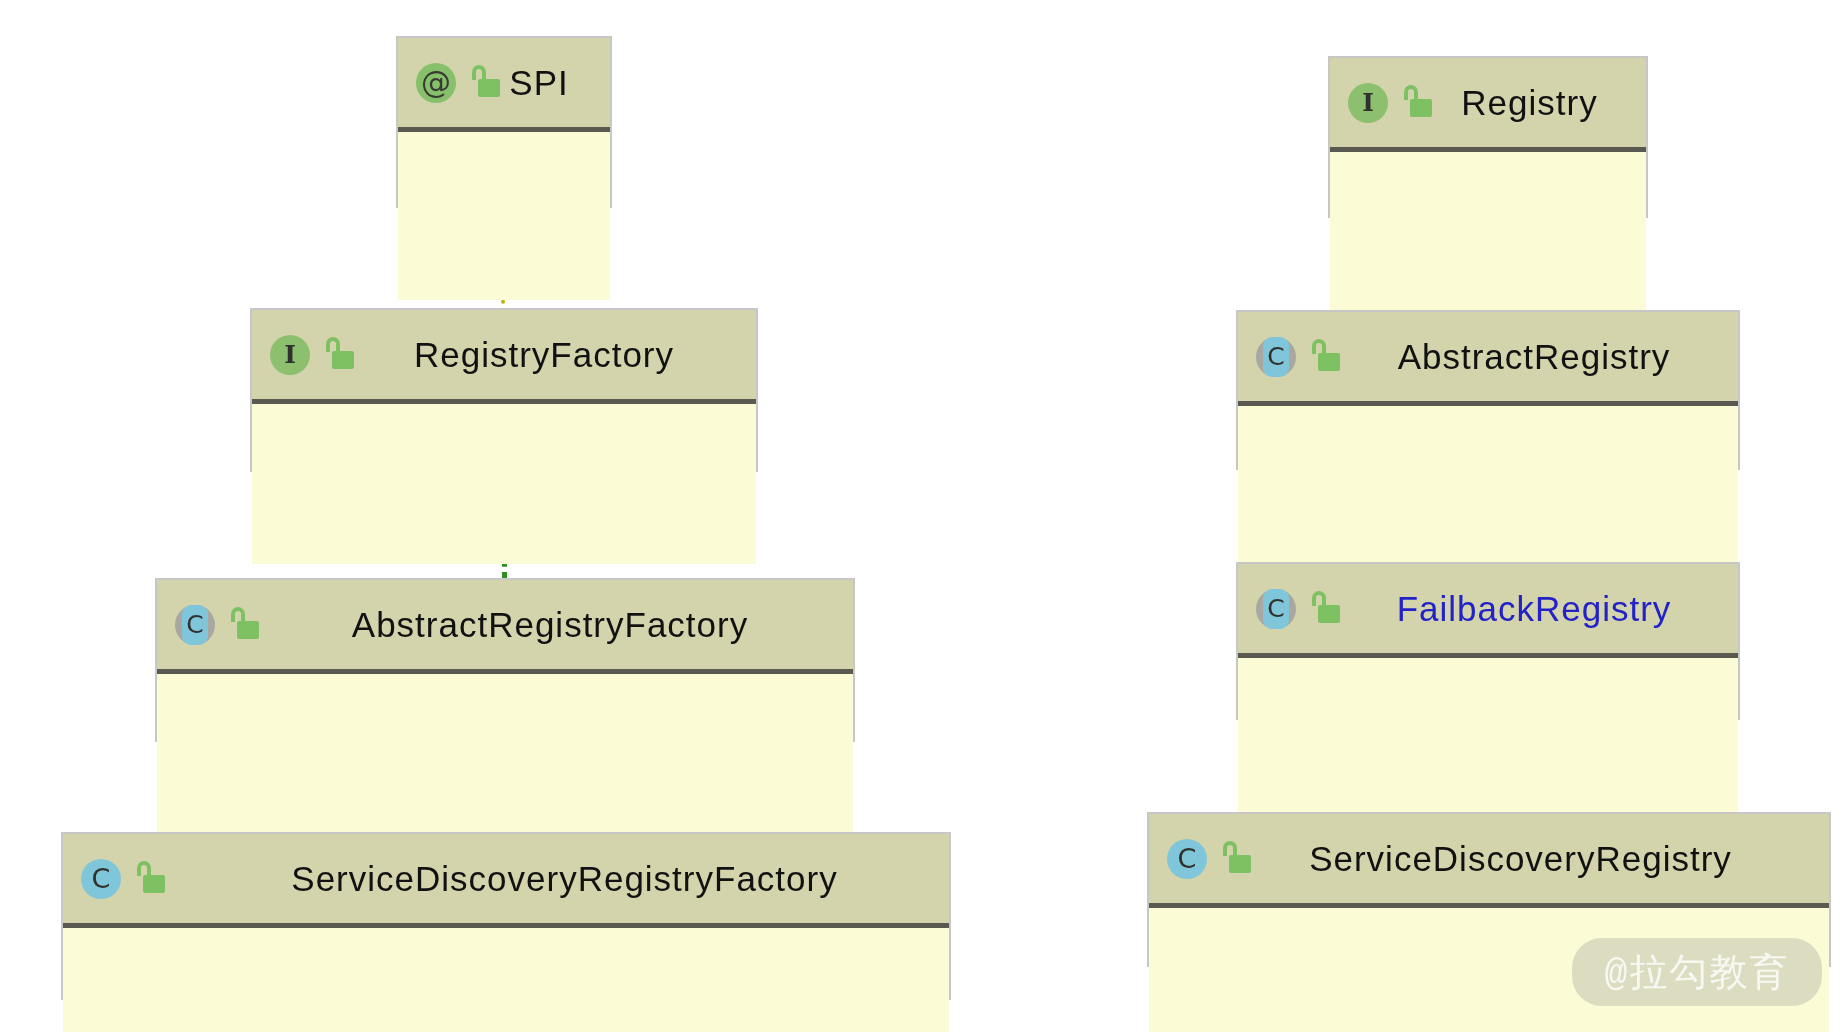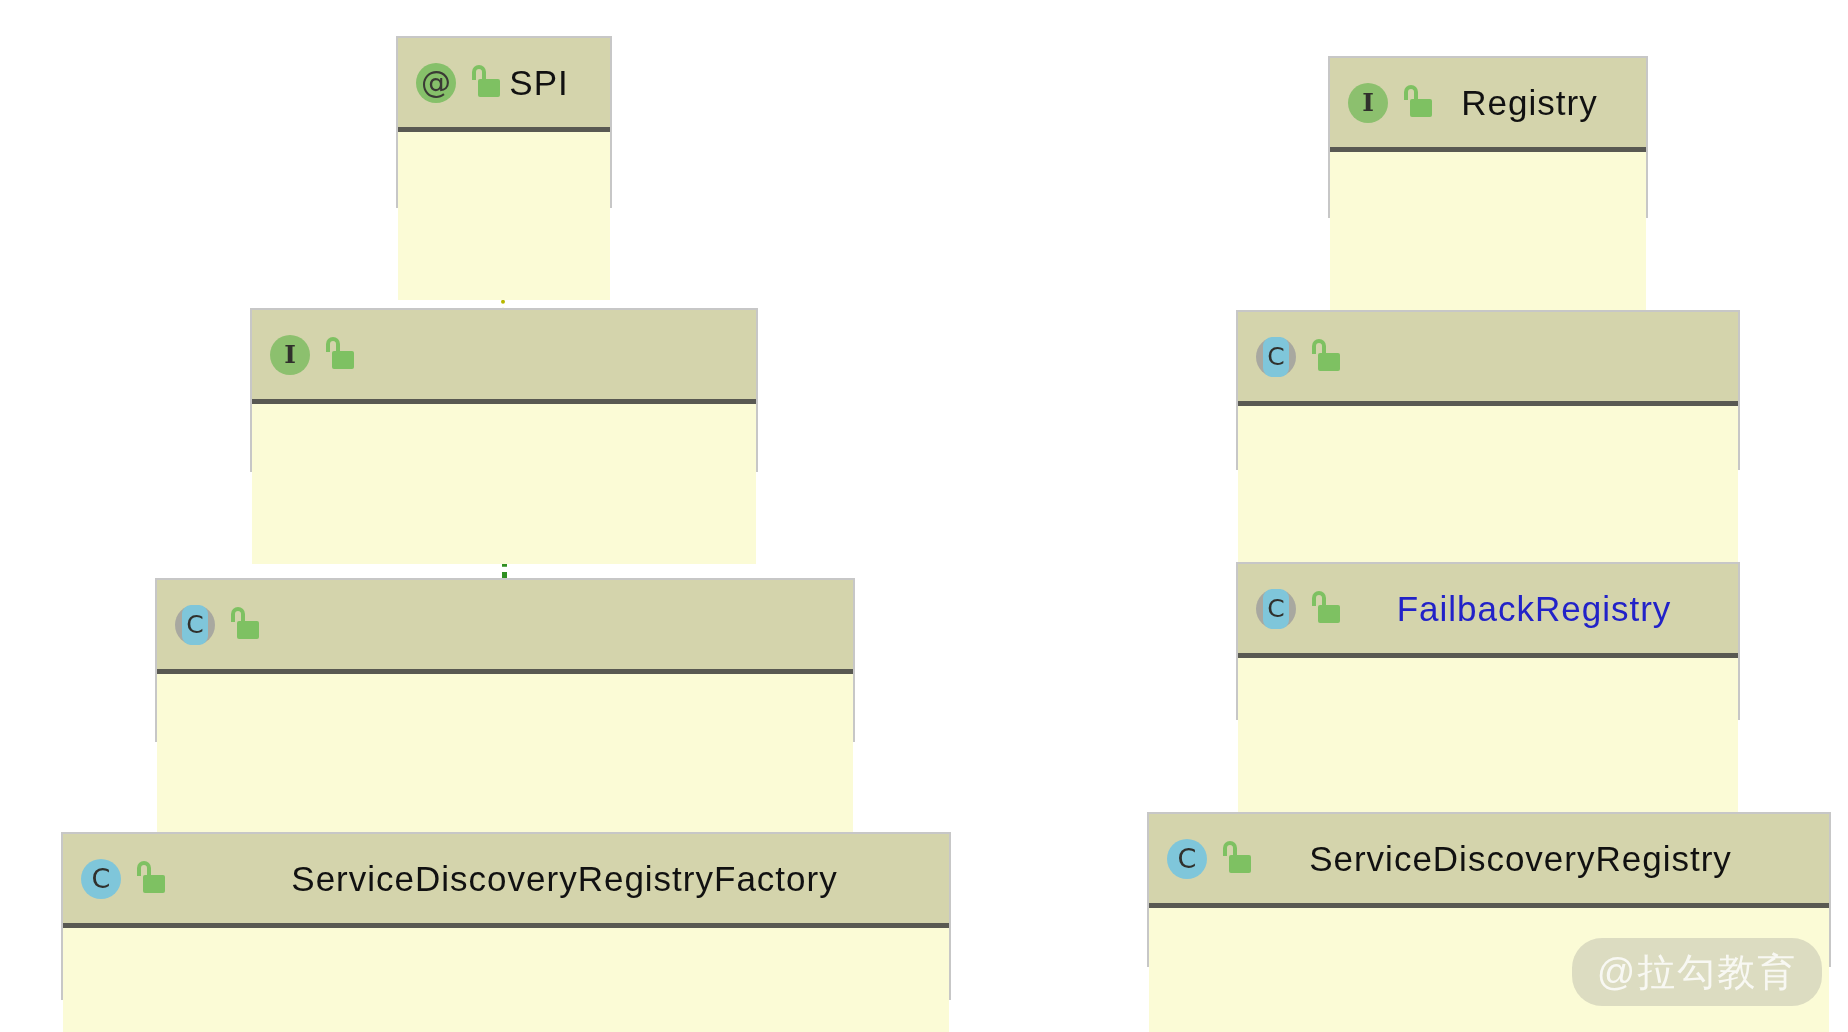--- a/index.html
+++ b/index.html
@@ -73,21 +73,21 @@
   .vline.solid{border-left:4px solid #2a2a9e;}
 
   .tri{position:absolute;width:0;height:0;}
   .tri.green{border-left:19px solid transparent;border-right:19px solid transparent;border-bottom:26px solid #207a18;}
   .tri.blue{border-left:19px solid transparent;border-right:19px solid transparent;border-bottom:26px solid #16168c;}
 
   
   #watermark{position:absolute;border-radius:30px;background:rgba(140,140,140,0.28);
              display:flex;align-items:center;justify-content:center;
              color:rgba(255,255,255,0.80);font-size:38px;letter-spacing:2px;
-             font-family:Liberation Sans, sans-serif;}
+             font-family:Liberation Mono, monospace;}
 </style>
 </head>
 <body>
 
 <div id="canvas">
 
   <div class="vline dotted" style="left:501px;top:178px;height:134px;"></div>
 
   <div class="vline dashed" style="left:502px;top:496px;height:86px;"></div>
   <div class="tri green" style="left:485px;top:472px;"></div>
@@ -126,37 +126,39 @@
       <div class="ico-wrap">
         <div class="ico iface">
           <div class="disc"></div>
           <div class="gl">I</div>
         </div>
         <div class="lock">
           <div class="shackle"></div>
             <div class="bodyb"></div>
         </div>
       </div>
+      <div class="title" style="padding-left:80px;">RegistryFactory</div>
     </div>
     <div class="body"></div>
   </div>
 
   <div class="cbox" style="left:155px;top:578px;width:700px;height:164px;">
     <div class="hdr">
       <div class="ico-wrap">
         <div class="ico abs">
           <div class="disc"></div>
             <div class="plate"></div>
           <div class="gl">C</div>
         </div>
         <div class="lock">
           <div class="shackle"></div>
             <div class="bodyb"></div>
         </div>
       </div>
+      <div class="title" style="padding-left:90px;">AbstractRegistryFactory</div>
     </div>
     <div class="body"></div>
   </div>
 
   <div class="cbox" style="left:61px;top:832px;width:890px;height:168px;">
     <div class="hdr">
       <div class="ico-wrap">
         <div class="ico cls">
           <div class="disc"></div>
           <div class="gl">C</div>
@@ -194,20 +196,21 @@
         <div class="ico abs">
           <div class="disc"></div>
             <div class="plate"></div>
           <div class="gl">C</div>
         </div>
         <div class="lock">
           <div class="shackle"></div>
             <div class="bodyb"></div>
         </div>
       </div>
+      <div class="title" style="padding-left:92px;">AbstractRegistry</div>
     </div>
     <div class="body"></div>
   </div>
 
   <div class="cbox" style="left:1236px;top:562px;width:504px;height:158px;">
     <div class="hdr">
       <div class="ico-wrap">
         <div class="ico abs">
           <div class="disc"></div>
             <div class="plate"></div>

